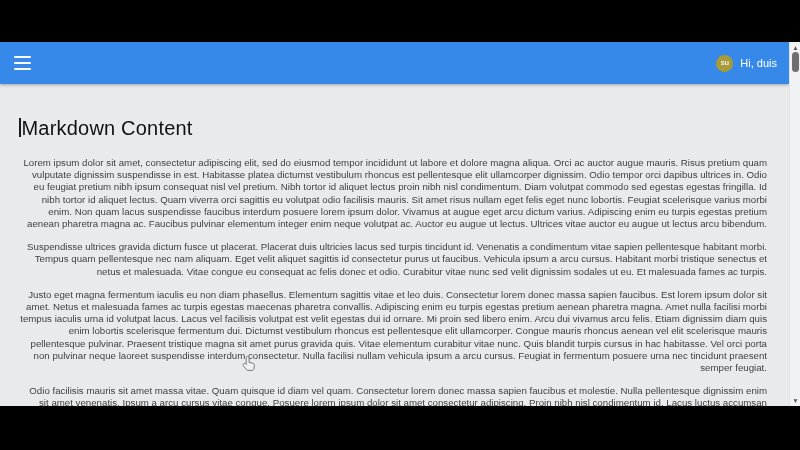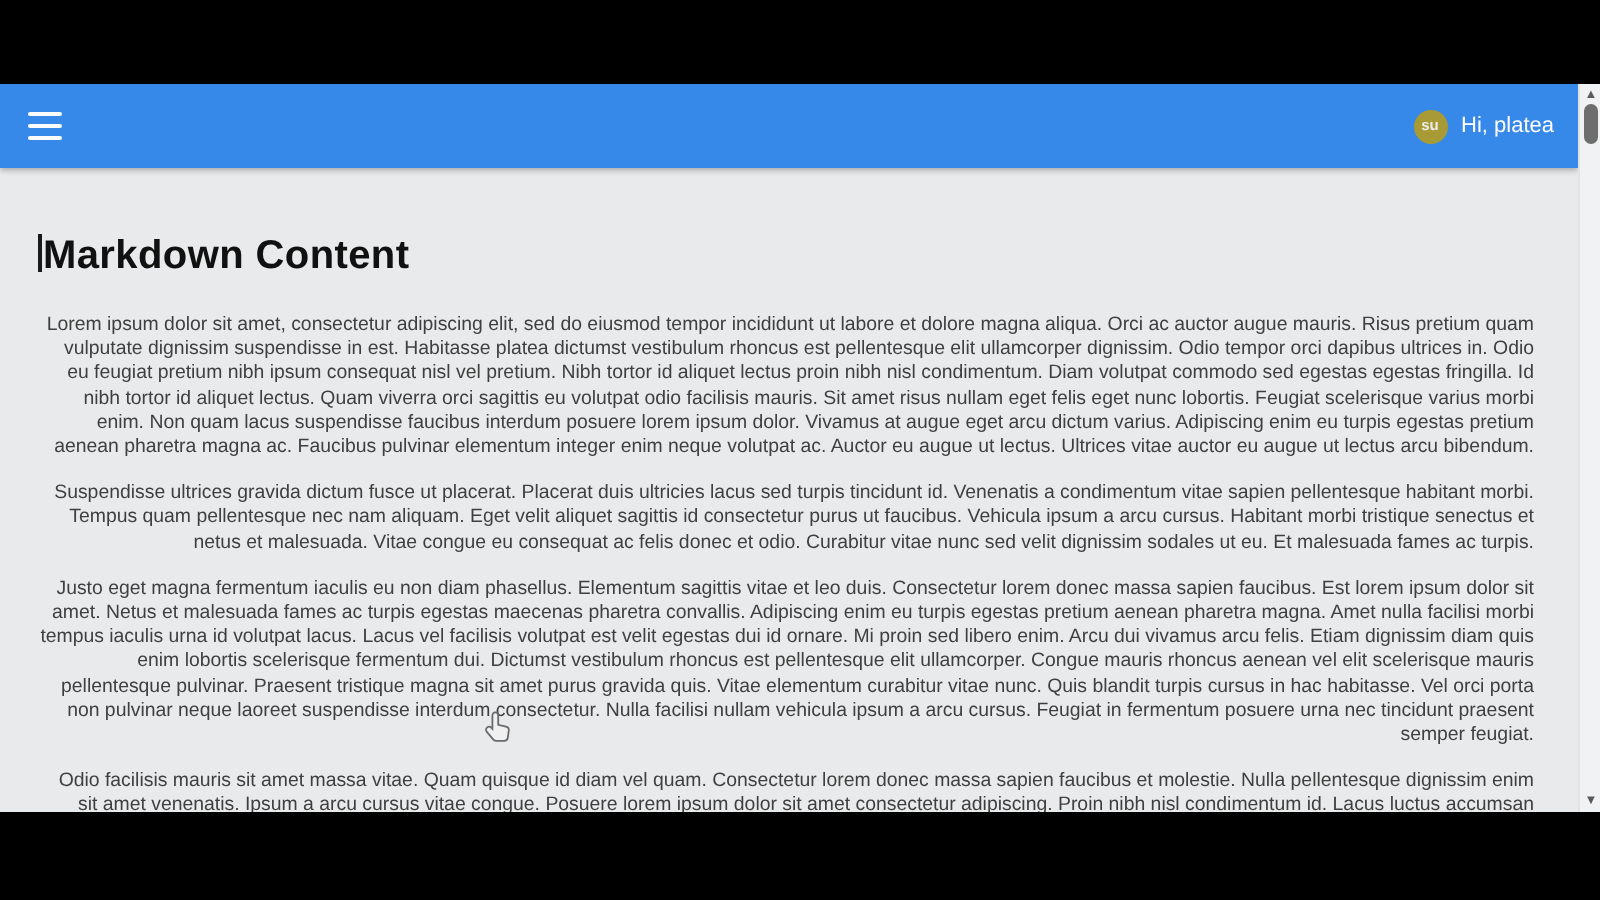--- a/index.html
+++ b/index.html
@@ -28,21 +28,21 @@
     width:17px;height:17px;border-radius:50%;background:#a89b36;color:#ececec;
     font-size:7.5px;font-weight:600;display:flex;align-items:center;justify-content:center;line-height:1;
   }
   .greeting{color:#ffffff;font-size:11px;}
 
   .content{
     position:absolute;top:42px;left:0;width:789px;height:322px;box-sizing:border-box;
     padding:12px 22px 0 19px;overflow:hidden;cursor:text;
   }
   .content h1{
-    font-size:20px;font-weight:bold;color:#111;margin:21px 0 17px 0;letter-spacing:.2px;
+    font-size:20px;font-weight:normal;color:#111;margin:21px 0 17px 0;letter-spacing:.2px;
   }
   .caret{display:inline-block;width:1.5px;height:19px;background:#1a1a1a;vertical-align:-2px;margin-right:1px;}
   .content p{
     font-size:9.7px;line-height:12.2px;color:#3f3f3f;margin:0 0 11px 0;
     text-align:right;
   }
 
   .scrollbar{
     position:absolute;top:0;right:0;width:11px;height:364px;background:#f1f2f3;z-index:4;
     border-left:1px solid #e3e3e3;box-sizing:border-box;
@@ -67,21 +67,21 @@
     <header class="topbar">
       <button class="menu-btn" aria-label="menu">
         <span class="hamburger">
             <i></i>
             <i></i>
             <i></i>
           </span>
       </button>
       <div class="user">
         <span class="avatar">su</span>
-        <span class="greeting">Hi, platea</span>
+        <span class="greeting">Hi, duis</span>
       </div>
     </header>
 
     <main class="content">
       <h1><span class="caret"></span><span>Markdown Content</span></h1>
       <p>Lorem ipsum dolor sit amet, consectetur adipiscing elit, sed do eiusmod tempor incididunt ut labore et dolore magna aliqua. Orci ac auctor augue mauris. Risus pretium quam vulputate dignissim suspendisse in est. Habitasse platea dictumst vestibulum rhoncus est pellentesque elit ullamcorper dignissim. Odio tempor orci dapibus ultrices in. Odio eu feugiat pretium nibh ipsum consequat nisl vel pretium. Nibh tortor id aliquet lectus proin nibh nisl condimentum. Diam volutpat commodo sed egestas egestas fringilla. Id nibh tortor id aliquet lectus. Quam viverra orci sagittis eu volutpat odio facilisis mauris. Sit amet risus nullam eget felis eget nunc lobortis. Feugiat scelerisque varius morbi enim. Non quam lacus suspendisse faucibus interdum posuere lorem ipsum dolor. Vivamus at augue eget arcu dictum varius. Adipiscing enim eu turpis egestas pretium aenean pharetra magna ac. Faucibus pulvinar elementum integer enim neque volutpat ac. Auctor eu augue ut lectus. Ultrices vitae auctor eu augue ut lectus arcu bibendum.</p>
       <p>Suspendisse ultrices gravida dictum fusce ut placerat. Placerat duis ultricies lacus sed turpis tincidunt id. Venenatis a condimentum vitae sapien pellentesque habitant morbi. Tempus quam pellentesque nec nam aliquam. Eget velit aliquet sagittis id consectetur purus ut faucibus. Vehicula ipsum a arcu cursus. Habitant morbi tristique senectus et netus et malesuada. Vitae congue eu consequat ac felis donec et odio. Curabitur vitae nunc sed velit dignissim sodales ut eu. Et malesuada fames ac turpis.</p>
       <p>Justo eget magna fermentum iaculis eu non diam phasellus. Elementum sagittis vitae et leo duis. Consectetur lorem donec massa sapien faucibus. Est lorem ipsum dolor sit amet. Netus et malesuada fames ac turpis egestas maecenas pharetra convallis. Adipiscing enim eu turpis egestas pretium aenean pharetra magna. Amet nulla facilisi morbi tempus iaculis urna id volutpat lacus. Lacus vel facilisis volutpat est velit egestas dui id ornare. Mi proin sed libero enim. Arcu dui vivamus arcu felis. Etiam dignissim diam quis enim lobortis scelerisque fermentum dui. Dictumst vestibulum rhoncus est pellentesque elit ullamcorper. Congue mauris rhoncus aenean vel elit scelerisque mauris pellentesque pulvinar. Praesent tristique magna sit amet purus gravida quis. Vitae elementum curabitur vitae nunc. Quis blandit turpis cursus in hac habitasse. Vel orci porta non pulvinar neque laoreet suspendisse interdum consectetur. Nulla facilisi nullam vehicula ipsum a arcu cursus. Feugiat in fermentum posuere urna nec tincidunt praesent semper feugiat.</p>
       <p>Odio facilisis mauris sit amet massa vitae. Quam quisque id diam vel quam. Consectetur lorem donec massa sapien faucibus et molestie. Nulla pellentesque dignissim enim sit amet venenatis. Ipsum a arcu cursus vitae congue. Posuere lorem ipsum dolor sit amet consectetur adipiscing. Proin nibh nisl condimentum id. Lacus luctus accumsan tortor</p>
     </main>

